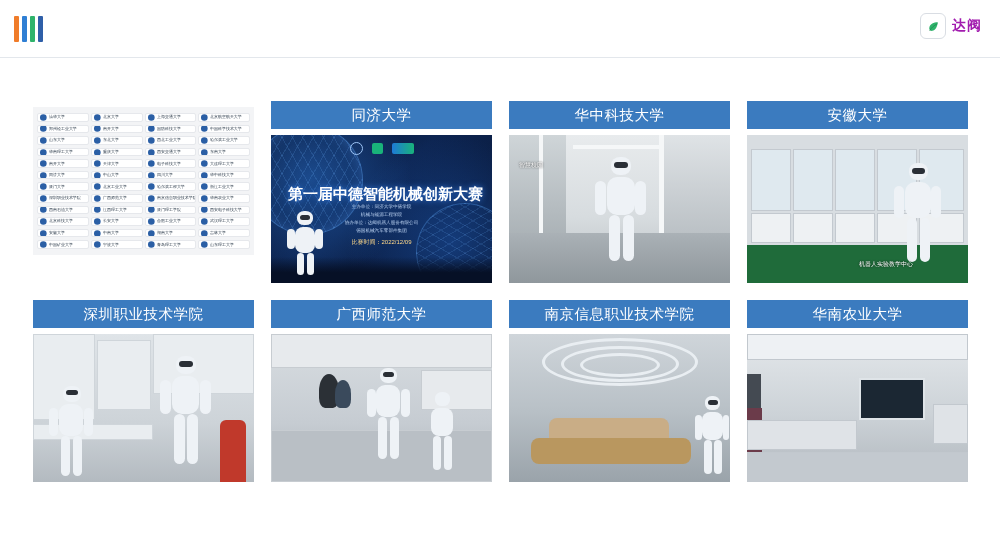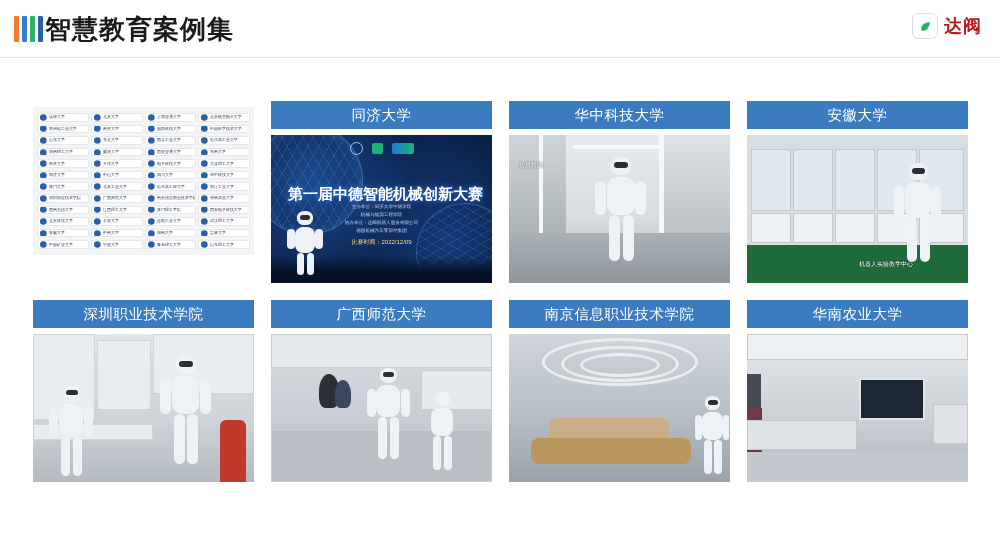--- a/index.html
+++ b/index.html
@@ -69,22 +69,22 @@
     display: flex;
     align-items: center;
     justify-content: center;
     box-sizing: border-box;
     background: #fff;
   }
   .brand-mark .leaf {
     width: 13px; height: 13px;
   }
   .brand-name {
-    font-size: 18px;
-    color: #b91c1c;
+    font-size: 14px;
+    color: #a21caf;
     font-weight: bold;
     letter-spacing: 1px;
   }
 
   
   .grid {
     position: absolute;
     left: 33px; top: 101px;
     width: 935px;
     display: flex;
@@ -296,21 +296,20 @@
 </head>
 <body>
 
 <div class="header">
   <div class="logo-bars">
     <i class="lb1"></i>
       <i class="lb2"></i>
       <i class="lb3"></i>
       <i class="lb4"></i>
   </div>
-  <div class="header-title">智慧教育案例集</div>
   <div class="brand">
     <span class="brand-mark">
       <svg class="leaf" viewBox="0 0 24 24" aria-hidden="true">
         <path d="M20 4c-8 0-14 3-15.5 9C3 18 6 21 10 20c5-1 9-7 10-16z" fill="#2fb36b"></path>
         <path d="M5 20c3-6 8-10 14-13" stroke="#1d8a52" stroke-width="1.5" fill="none"></path>
       </svg>
     </span>
     <span class="brand-name">达阀</span>
   </div>
 </div>

